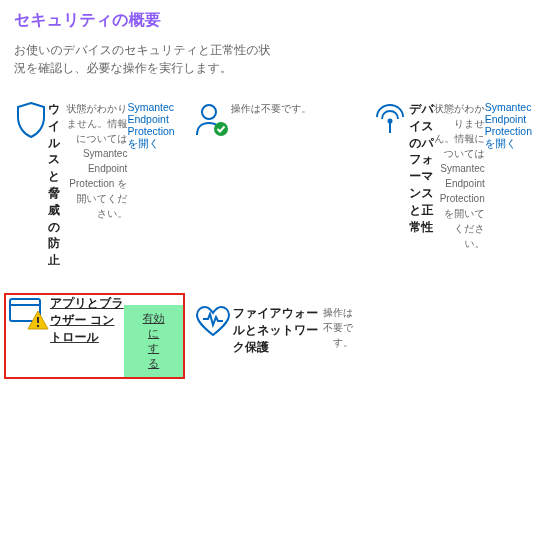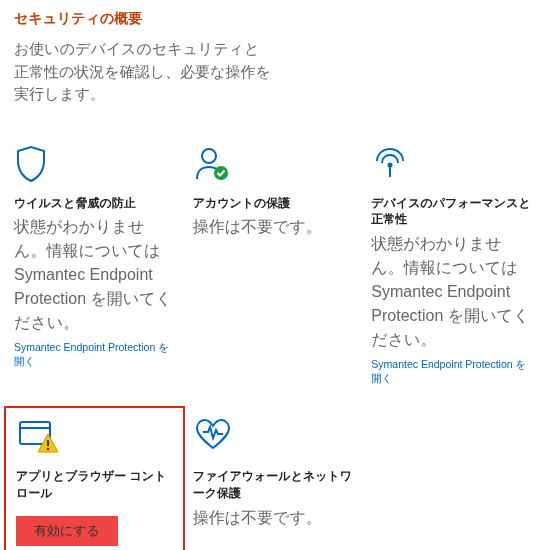--- a/index.html
+++ b/index.html
@@ -5,39 +5,39 @@
   * { box-sizing: border-box; margin: 0; padding: 0; }
   body {
     font-family: "Yu Gothic UI", "Meiryo", "Segoe UI", sans-serif;
     font-size: 12px;
     color: #333;
     background: #fff;
     width: 546px;
     height: 550px;
     padding: 10px 14px;
   }
-  h1 { font-size: 14px; font-weight: 600; color: #c2410c; margin-bottom: 10px; }
-  .subdesc { font-size: 15px; color: #666; line-height: 1.5; margin-bottom: 39px; max-width: 260px; }
+  h1 { font-size: 16px; font-weight: 600; color: #8b5cf6; margin-bottom: 10px; }
+  .subdesc { font-size: 12px; color: #666; line-height: 1.5; margin-bottom: 24px; max-width: 260px; }
   .grid {
     display: grid;
     grid-template-columns: repeat(3, 1fr);
     column-gap: 18px;
     row-gap: 32px;
   }
-  .card { display: flex; flex-direction: column; }
-  .highlight { border: 2px solid #e2231a; padding: 10px; margin: -12px -10px; }
+  .card { display: flex; flex-direction: row; }
+  .highlight { border: 2px solid #e2231a; padding: 0; margin: -12px -10px; text-decoration: underline; }
   .icon-wrap { height: 40px; display: flex; align-items: flex-start; margin-bottom: 10px; }
   .title { font-size: 12px; font-weight: 600; color: #222; margin-bottom: 4px; line-height: 1.4; }
-  .desc { font-size: 16px; color: #666; line-height: 1.5; }
-  .link { font-size: 10.5px; color: #0067c0; margin-top: 6px; cursor: pointer; }
+  .desc { font-size: 10px; color: #666; line-height: 1.5; text-align: right; }
+  .link { font-size: 10.5px; color: #0067c0; cursor: pointer; }
   .btn {
     display: inline-block;
-    background: #ef4444;
+    background: #86efac;
     color: #333;
-    font-size: 13px;
+    font-size: 11px;
     padding: 6px 18px;
     border: none;
     margin-top: 10px;
     cursor: pointer;
     width: fit-content;
   }
   svg { display: block; }
 </style>
 </head>
 <body>
@@ -60,21 +60,20 @@
 
   <div class="card">
     <div class="icon-wrap">
       <svg width="38" height="38" viewBox="0 0 38 38">
         <circle cx="16" cy="11" r="7" fill="none" stroke="#0067c0" stroke-width="2"></circle>
         <path d="M4 34 C4 25 10 22 16 22 C22 22 28 25 28 34" fill="none" stroke="#0067c0" stroke-width="2"></path>
         <circle cx="28" cy="28" r="7" fill="#1a9e3e"></circle>
         <path d="M24.5 28 L27 30.5 L31.5 25.5" fill="none" stroke="#fff" stroke-width="2"></path>
       </svg>
     </div>
-    <div class="title">アカウントの保護</div>
     <div class="desc">操作は不要です。</div>
   </div>
 
   <div class="card">
     <div class="icon-wrap">
       <svg width="38" height="36" viewBox="0 0 38 36">
         <path d="M6 16 C6 9 12 4 19 4 C26 4 32 9 32 16" fill="none" stroke="#0067c0" stroke-width="2"></path>
         <path d="M11 18 C11 13 14.5 10 19 10 C23.5 10 27 13 27 18" fill="none" stroke="#0067c0" stroke-width="2"></path>
         <circle cx="19" cy="20" r="2.5" fill="#0067c0"></circle>
         <line x1="19" y1="22" x2="19" y2="32" stroke="#0067c0" stroke-width="2"></line>

